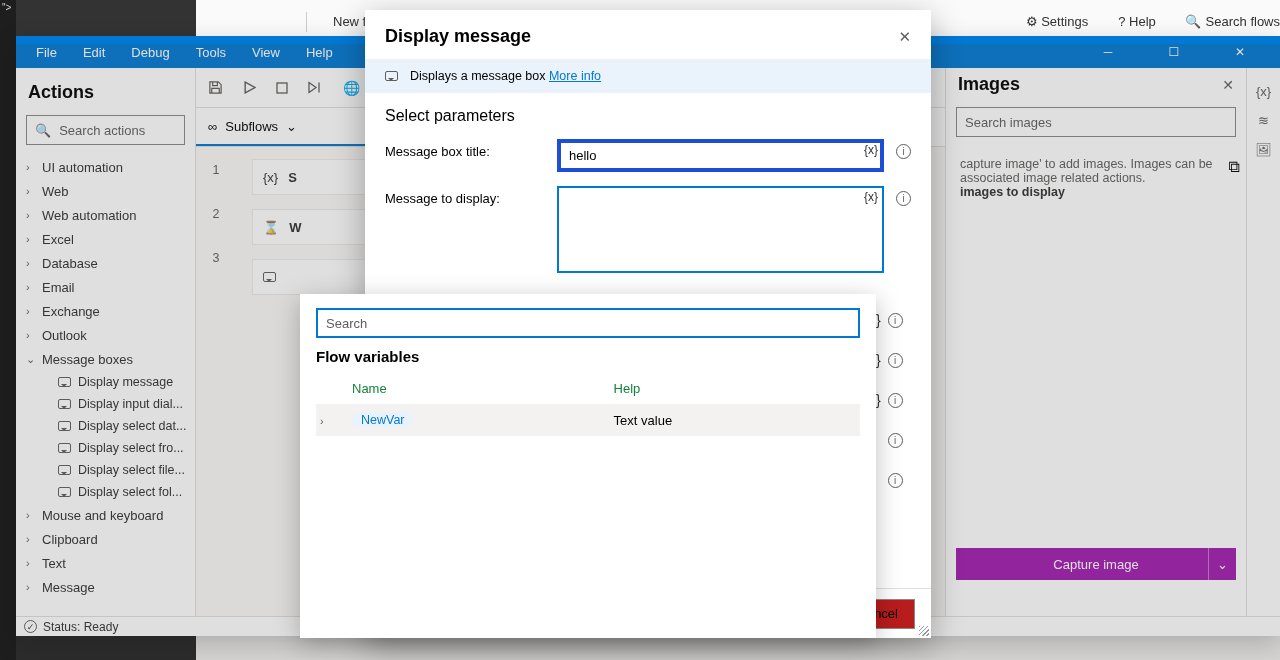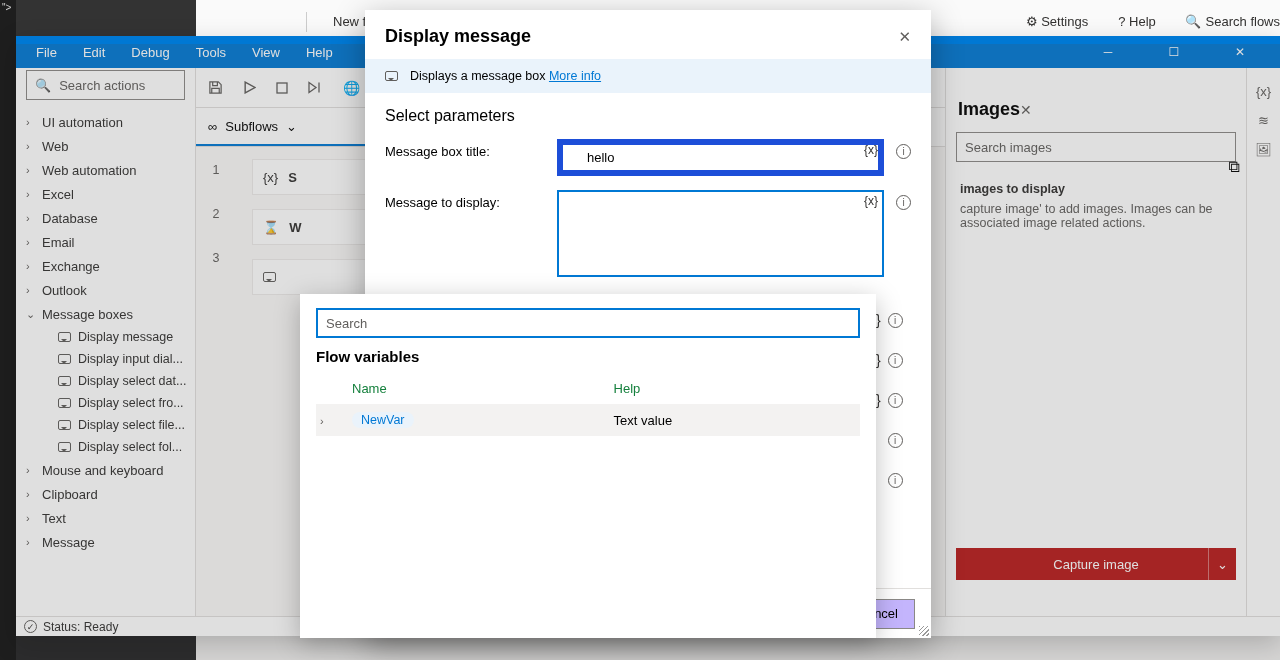--- a/index.html
+++ b/index.html
@@ -39,48 +39,48 @@
 .center{ flex:1; display:flex; flex-direction:column; border-right:1px solid #e1dfdd;}
 .toolbar{height:40px;border-bottom:1px solid #e1dfdd;display:flex;align-items:center;gap:20px;padding:0 12px;color:#605e5c;font-size:14px;}
 .subflowbar{height:38px;border-bottom:2px solid #0078d4;display:flex;align-items:center;padding:0 12px;gap:8px;font-size:13px;width:200px;}
 .canvas{flex:1;background:#faf9f8;display:flex;}
 .lineno{width:40px;padding-top:16px;text-align:center;color:#605e5c;font-size:12.5px;display:flex;flex-direction:column;gap:30px;}
 .steps{flex:1;padding:12px 16px;font-size:13px;color:#323130;display:flex;flex-direction:column;gap:14px;}
 .step{height:36px;background:#fff;border:1px solid #edebe9;display:flex;align-items:center;gap:10px;padding:0 10px;}
 
 
 .images{width:300px;display:flex;flex-direction:column;background:#fff;position:relative;}
-.images .hdr{display:flex;align-items:center;padding:6px 12px 8px;margin-top:25px;}
+.images .hdr{display:flex;align-items:center;justify-content:space-between;padding:6px 12px 8px;}
 .images .hdr .x{font-size:14px;color:#605e5c;cursor:pointer;}
 .images .empty{padding:10px 14px;font-size:12.5px;color:#605e5c;}
-.capture{position:absolute;left:10px;right:10px;bottom:36px;height:32px;background:#b91c1c;color:#fff;display:flex;align-items:center;justify-content:center;font-size:13px;}
+.capture{position:absolute;left:10px;right:10px;bottom:36px;height:32px;background:#a21caf;color:#fff;display:flex;align-items:center;justify-content:center;font-size:13px;}
 .capture .chev{position:absolute;right:0;top:0;width:28px;height:32px;border-left:1px solid rgba(255,255,255,.4);display:flex;align-items:center;justify-content:center;}
 
 .side-icons{width:34px;border-left:1px solid #e1dfdd;display:flex;flex-direction:column;align-items:center;gap:14px;padding-top:16px;color:#605e5c;font-size:13px;}
 
 
 .dim{position:absolute;left:16px;top:44px;width:1264px;height:616px;background:rgba(80,80,80,.18);}
 
 
 .dialog{position:absolute;left:365px;top:10px;width:566px;height:628px;background:#fff;box-shadow:0 8px 30px rgba(0,0,0,.3);}
 .dlg-title{display:flex;align-items:center;justify-content:space-between;padding:16px 20px 12px;font-size:18px;font-weight:600;}
 .dlg-title .close{font-size:15px;color:#605e5c;cursor:pointer;font-weight:400;}
 .dlg-info{background:#eaf3fb;padding:10px 20px;display:flex;align-items:center;gap:12px;font-size:12.5px;}
 .dlg-info a{color:#0078d4;}
 .dlg-body{padding:14px 20px;}
 .dlg-section{font-size:16px;font-weight:400;margin-bottom:14px;}
 .param-row{display:flex;align-items:flex-start;gap:12px;margin-bottom:14px;font-size:13px;}
 .param-label{width:160px;padding-top:5px;color:#000000;}
 .param-input{flex:1;position:relative;}
-.param-input input, .param-input textarea{width:100%;border:6px solid #1d4ed8;padding:5px 26px 5px 24px;font-size:13px;font-family:inherit;resize:none;}
+.param-input input, .param-input textarea{width:100%;border:4px solid #1d4ed8;padding:5px 26px 5px 8px;font-size:13px;font-family:inherit;resize:none;}
 .param-input.focused input, .param-input.focused textarea{border:2px solid #0078d4;padding:4px 25px 4px 7px;}
 .fx{position:absolute;right:6px;top:4px;font-size:12px;color:#323130;cursor:pointer;}
 .info-i{width:15px;height:15px;border:1.2px solid #605e5c;border-radius:50%;display:flex;align-items:center;justify-content:center;font-size:10px;color:#605e5c;margin-top:5px;flex-shrink:0;}
 .dlg-foot{position:absolute;bottom:0;left:0;right:0;height:50px;border-top:1px solid #e1dfdd;display:flex;align-items:center;justify-content:flex-end;gap:10px;padding:0 16px;}
-.btn{height:30px;padding:0 16px;border:1px solid #8a8886;background:#c4b5fd;font-size:13px;display:flex;align-items:center;}
+.btn{height:30px;padding:0 16px;border:1px solid #8a8886;background:#b91c1c;font-size:13px;display:flex;align-items:center;}
 .resize-grip{position:absolute;right:2px;bottom:2px;width:10px;height:10px;background:repeating-linear-gradient(135deg,#999 0 1px,transparent 1px 3px);}
 
 
 .varpop{position:absolute;left:300px;top:294px;width:576px;height:344px;background:#fff;box-shadow:0 6px 24px rgba(0,0,0,.25);padding:14px 16px;}
 .varpop .vp-section{font-size:15px;font-weight:600;margin:10px 0 8px;}
 .varpop table{width:100%;font-size:13px;border-collapse:collapse;}
 .varpop th{text-align:left;font-weight:400;color:#15803d;padding:8px 4px;}
 .varpop td{padding:8px 4px;}
 .varpop tr.row{background:#f3f2f1;}
 .varchip{display:inline-block;background:#eaf3fb;color:#0078d4;border-radius:9px;padding:1px 9px;font-size:12.5px;}
@@ -119,20 +119,21 @@
     <span>Help</span>
     <span class="spacer"></span>
     <span class="win-btn">─</span>
     <span class="win-btn">☐</span>
     <span class="win-btn close">✕</span>
   </div>
 
   <div class="body">
 
     <div class="actions">
+      <div class="panel-title">Actions</div>
       <div class="search">
         <span>🔍</span>
         <span>Search actions</span>
       </div>
       <div class="tree" id="action-tree">
           <div class="node">
             <span class="arw">›</span>
             <span>UI automation</span>
           </div>
           <div class="node">
@@ -268,22 +269,22 @@
 
     <div class="images">
       <div class="hdr">
         <span class="panel-title" style="padding:0">Images</span>
         <span class="x">✕</span>
       </div>
       <div class="search" style="margin:4px 10px 10px">
         <span>Search images</span>
       </div>
       <div class="empty">
+        <div>capture image' to add images. Images can be associated image related actions.</div>
         <div style="font-weight:600;color:#323130;margin-bottom:6px">images to display</div>
-        <div>capture image' to add images. Images can be associated image related actions.</div>
       </div>
       <div class="capture">
         <span>Capture image</span>
         <span class="chev">⌄</span>
       </div>
       <div style="position:absolute;right:6px;top:90px">⧉</div>
     </div>
 
     <div class="side-icons">
       <span>{x}</span>

